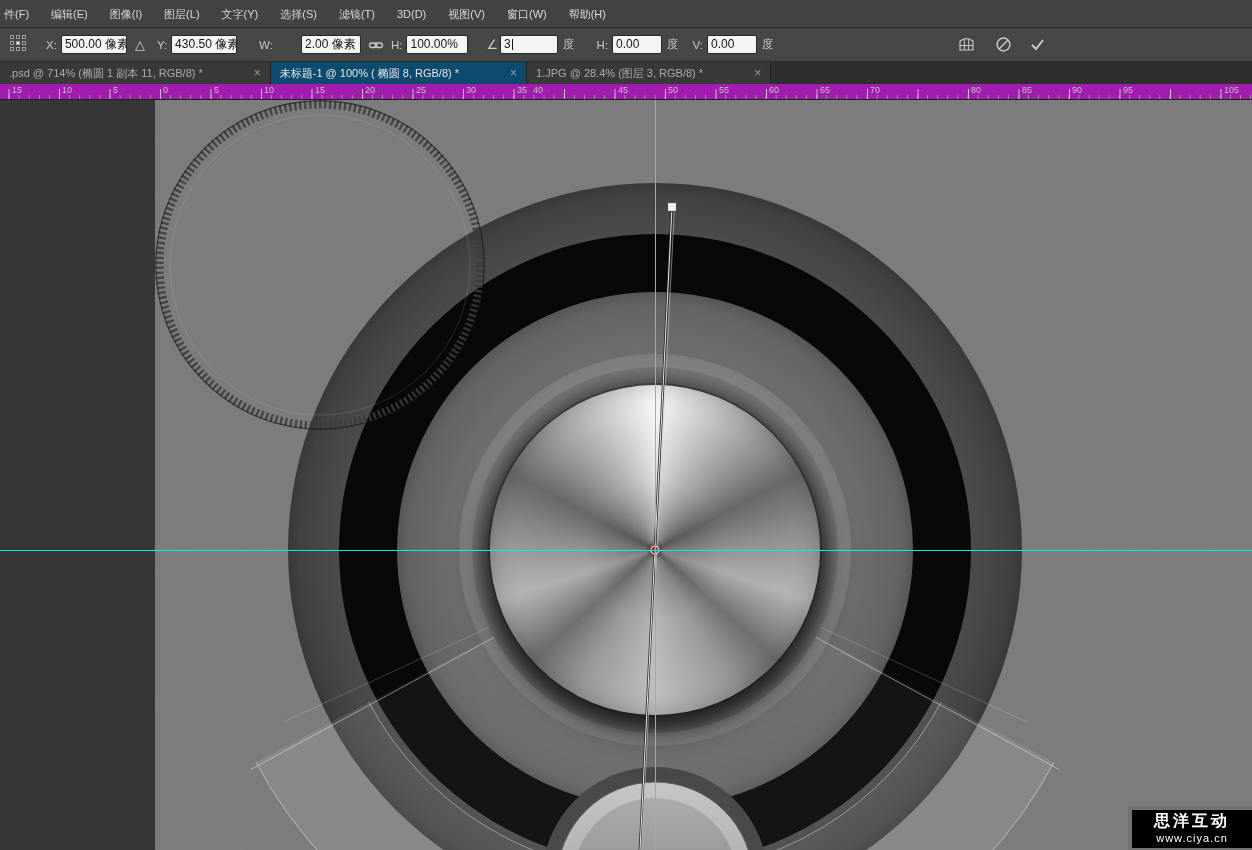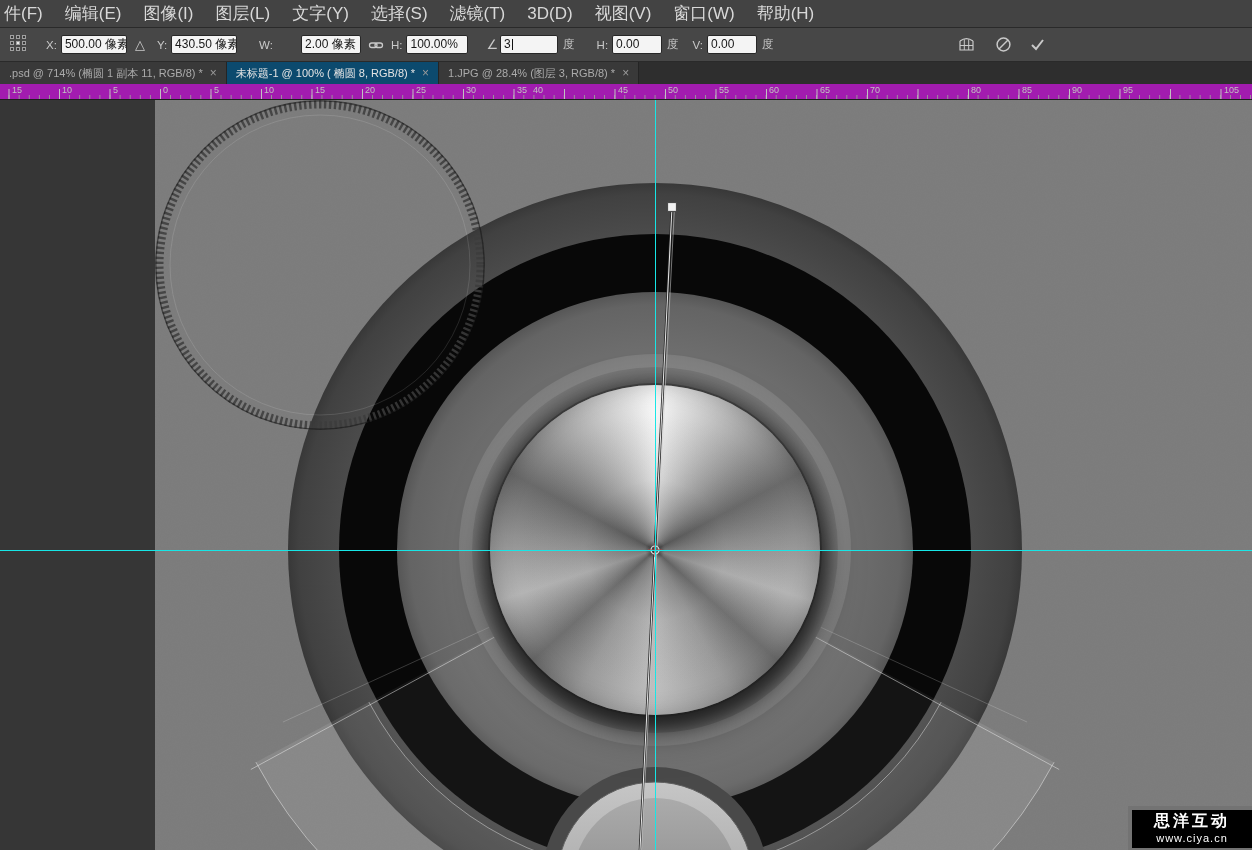--- a/index.html
+++ b/index.html
@@ -3,21 +3,21 @@
 <meta charset="utf-8">
 <style>
   html,body{margin:0;padding:0;}
   body{width:1252px;height:850px;overflow:hidden;background:#2d2d2d;
        font-family:"Liberation Sans","DejaVu Sans",sans-serif;}
   .app{position:relative;width:1252px;height:850px;background:#363636;}
 
   
   .menu-bar{position:absolute;left:0;top:0;width:1252px;height:28px;background:#434343;
             border-bottom:1px solid #2a2a2a;display:flex;align-items:center;box-sizing:border-box;}
-  .menu-item{color:#d8d8d8;font-size:17px;padding:0 11px;height:28px;line-height:28px;cursor:default;}
+  .menu-item{color:#d8d8d8;font-size:11px;padding:0 11px;height:28px;line-height:28px;cursor:default;}
   .menu-item:first-child{padding-left:4px;}
 
   
   .options-bar{position:absolute;left:0;top:28px;width:1252px;height:34px;background:#474747;
                border-bottom:1px solid #2a2a2a;display:flex;align-items:center;box-sizing:border-box;}
   .lbl{color:#c9c9c9;font-size:11.5px;margin:0 4px 0 10px;}
   .unit{color:#c9c9c9;font-size:11.5px;margin:0 0 0 5px;}
   .field{height:17px;background:#f4f4f4;border:1px solid #272727;border-radius:2px;
          color:#161616;font-size:12px;line-height:17px;padding:0 3px;white-space:nowrap;
          overflow:hidden;box-sizing:content-box;}
@@ -28,21 +28,21 @@
   .ref-point i{display:block;background:#3a3a3a;border:1px solid #a0a0a0;box-sizing:border-box;}
   .ref-point i.c{background:#e9e9e9;}
   .glyph-btn{color:#c9c9c9;font-size:13px;margin:0 2px 0 8px;cursor:default;}
   .icon-btn{width:22px;height:22px;display:flex;align-items:center;justify-content:center;cursor:default;}
   .icon-btn svg{display:block;}
 
   
   .tab-bar{position:absolute;left:0;top:62px;width:1252px;height:22px;background:#2e2e2e;
            display:flex;align-items:stretch;}
   .tab{display:flex;align-items:center;background:#393939;border-right:1px solid #242424;
-       padding:0 9px;max-width:260px;cursor:default;}
+       padding:0 9px;max-width:260px;cursor:default;gap:44px;}
   .tab.active{background:#0c4a6e;}
   .tab-label{color:#ababab;font-size:11px;white-space:nowrap;overflow:hidden;}
   .tab.active .tab-label{color:#e4e4e4;}
   .tab-close{color:#9a9a9a;font-size:12px;margin-left:7px;}
 
   
   .ruler{position:absolute;left:0;top:84px;width:1252px;height:16px;background:#a21caf;
          border-bottom:1px solid #1e1e1e;box-sizing:border-box;}
   .ruler-minor{position:absolute;left:0;right:0;bottom:0;height:4px;
     background-image:linear-gradient(to right,#989898 0 1px,transparent 1px);

